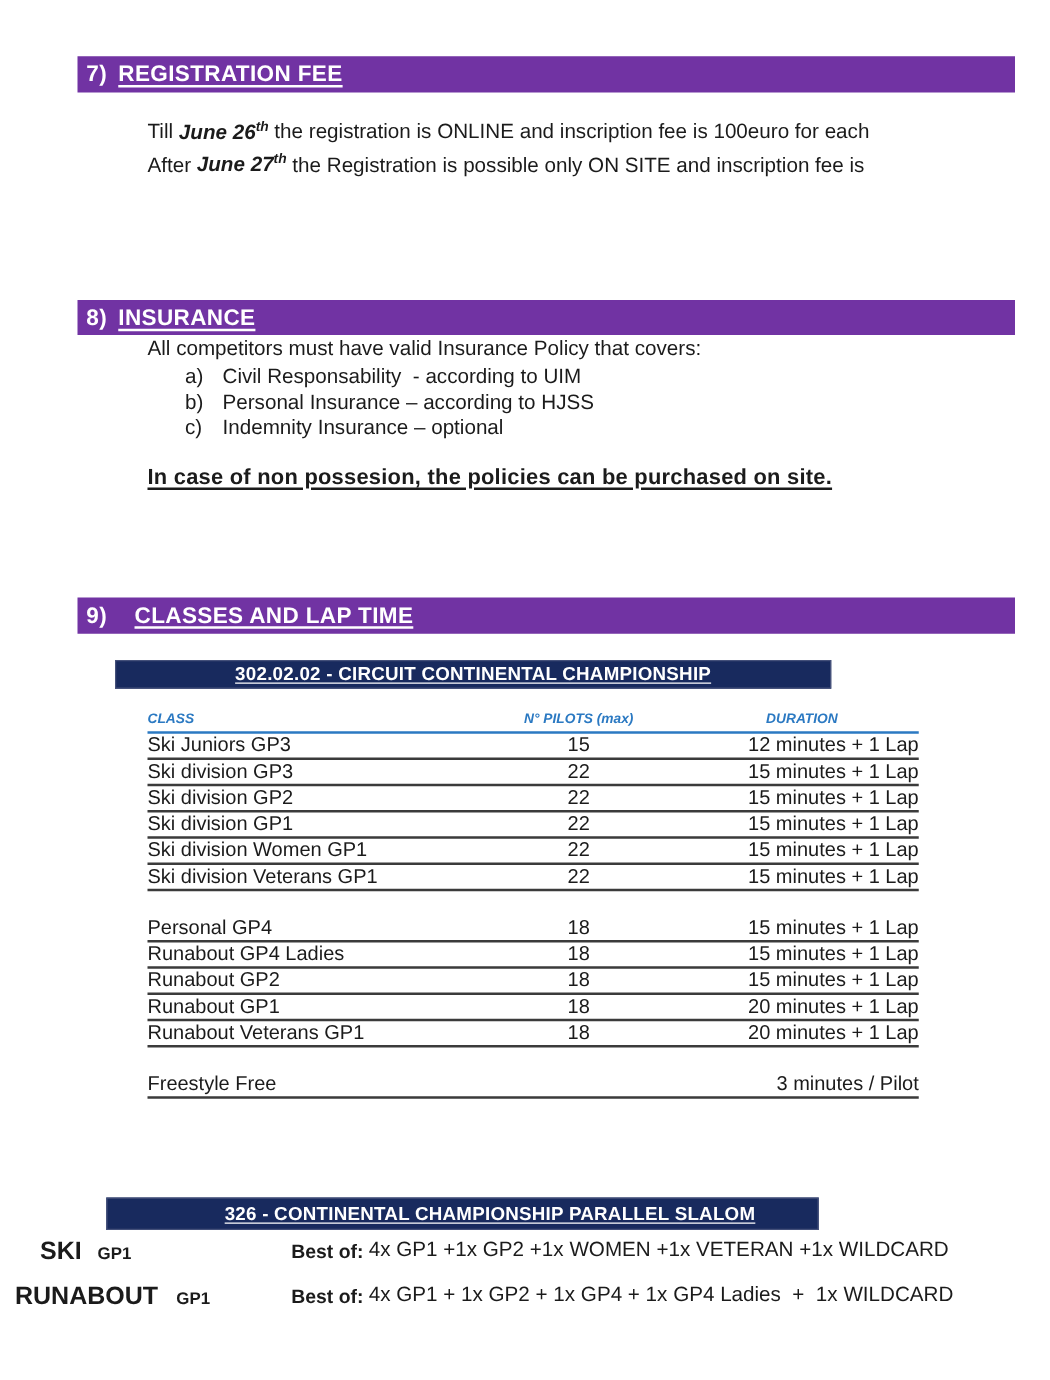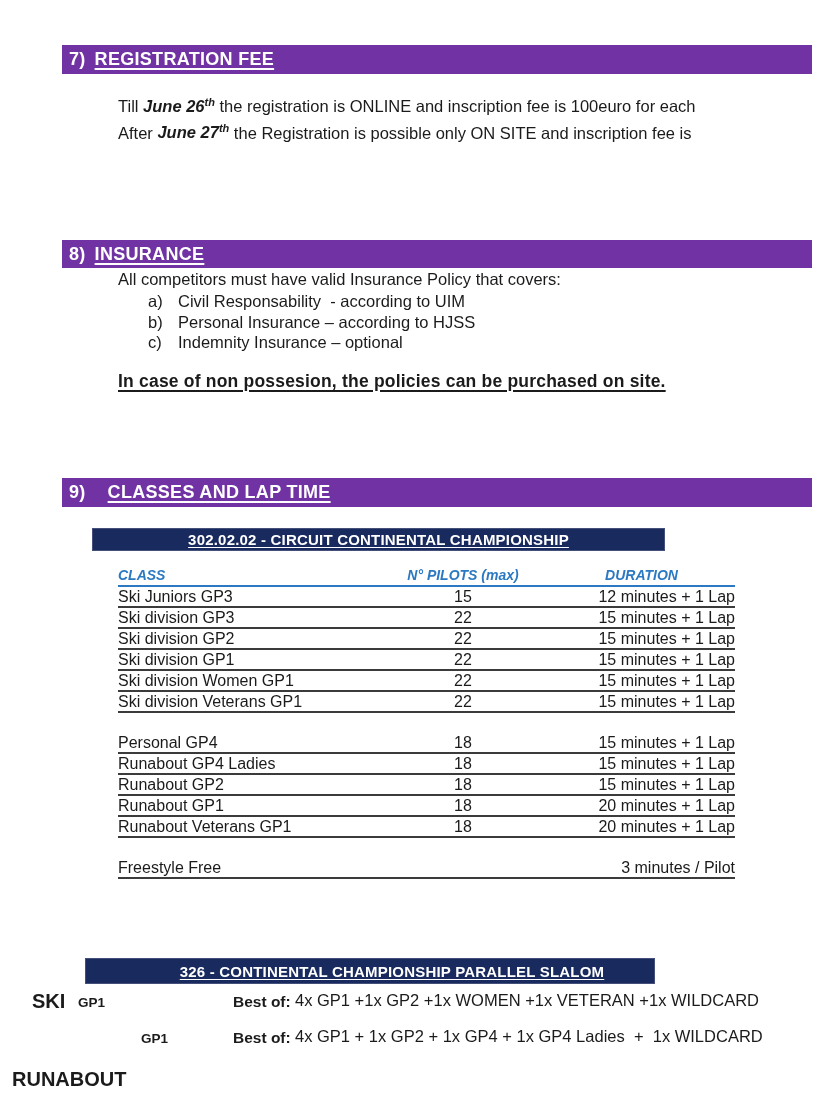--- a/index.html
+++ b/index.html
@@ -48,40 +48,40 @@
   }
   .banner span { text-decoration:underline; text-underline-offset:2px; }
   #banner302 { left:92px; top:528px; width:573px; height:23px; font-size:15px; }
   #banner326 { left:85px; top:958px; width:570px; height:26px; font-size:15px;padding-left:44px; }
 
   
   .jtable { position:absolute; left:118px; top:565px; width:617px; font-size:16px; }
   .trow { display:flex; height:19px; line-height:19px; border-bottom:2px solid #3b3b3b; }
   .trow.thead {
     height:20px; line-height:20px; color:var(--blue,#2b79c2);
-    font-weight:bold; font-style:italic; font-size:14px;
+    font-weight:bold; font-style:italic; font-size:11px;
     border-bottom:2px solid var(--blue,#2b79c2);
   }
   .c1 { width:260px; flex:0 0 260px; text-align:left; }
   .c2 { width:170px; flex:0 0 170px; text-align:center; }
   .c3 { width:187px; flex:0 0 187px; text-align:right; }
   .thead .c3 { text-align:center; }
   .spacer { height:20px; border:none; }
 
   
   .slalom-row { position:absolute; left:0; width:840px; height:30px; }
   .slalom-row .cls { position:absolute; top:0; font-weight:bold; font-size:20px; }
   .slalom-row .cat { position:absolute; top:5px; font-weight:bold; font-size:13.5px; }
   .slalom-row .lbl { position:absolute; left:233px; top:3px; font-weight:600; font-size:15.5px; }
   .slalom-row .formula { position:absolute; left:295px; top:1px; font-size:16.5px; white-space:pre; }
   #slalom-ski { top:990px; }
   #slalom-ski .cls { left:32px; }
   #slalom-ski .cat { left:78px; }
   #slalom-run { top:1026px; }
-  #slalom-run .cls { left:12px;margin-top:42px; }
+  #slalom-run .cls { left:12px; }
   #slalom-run .cat { left:141px; }
 </style>
 </head>
 <body>
 
 <div class="page">
 
   <div class="secbar" id="bar7">
     <span class="num">7)</span>
     <span class="title">REGISTRATION FEE</span>

